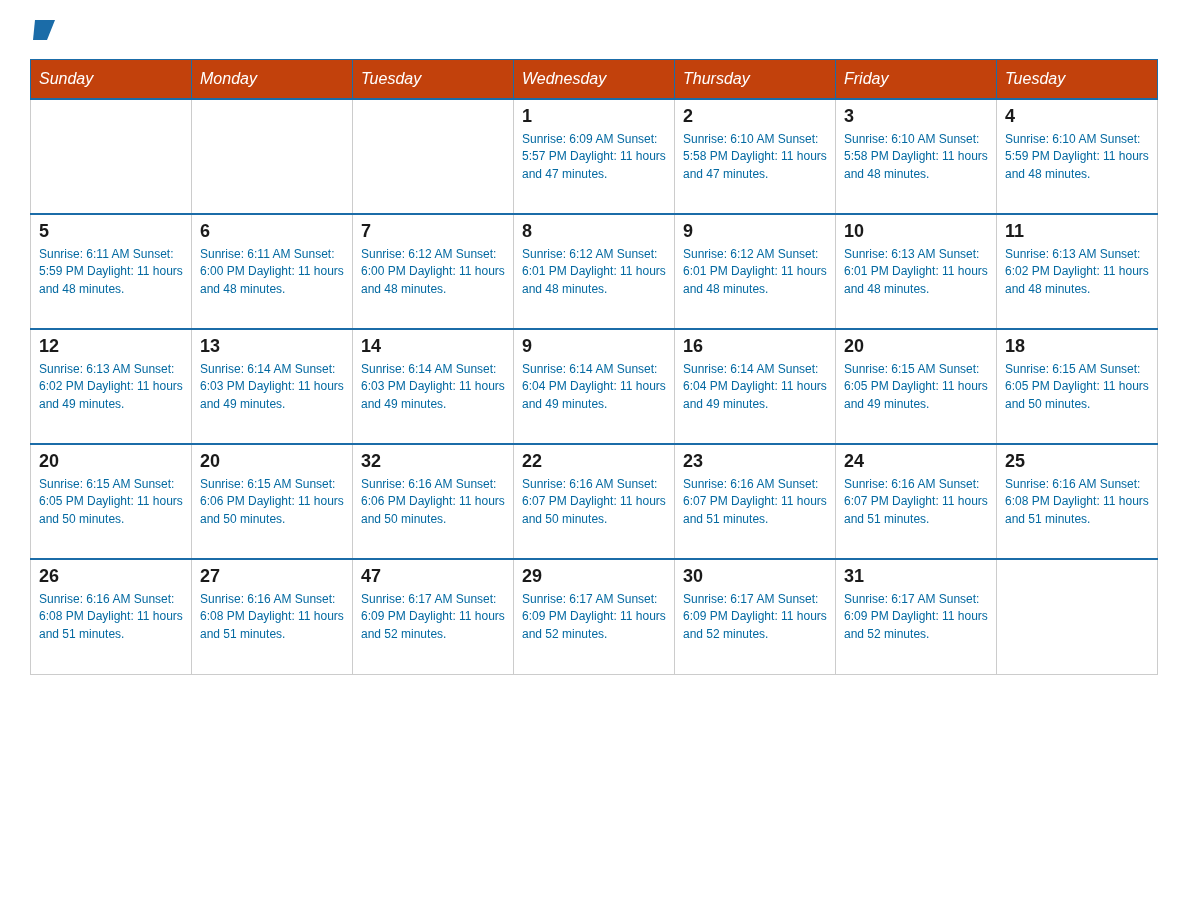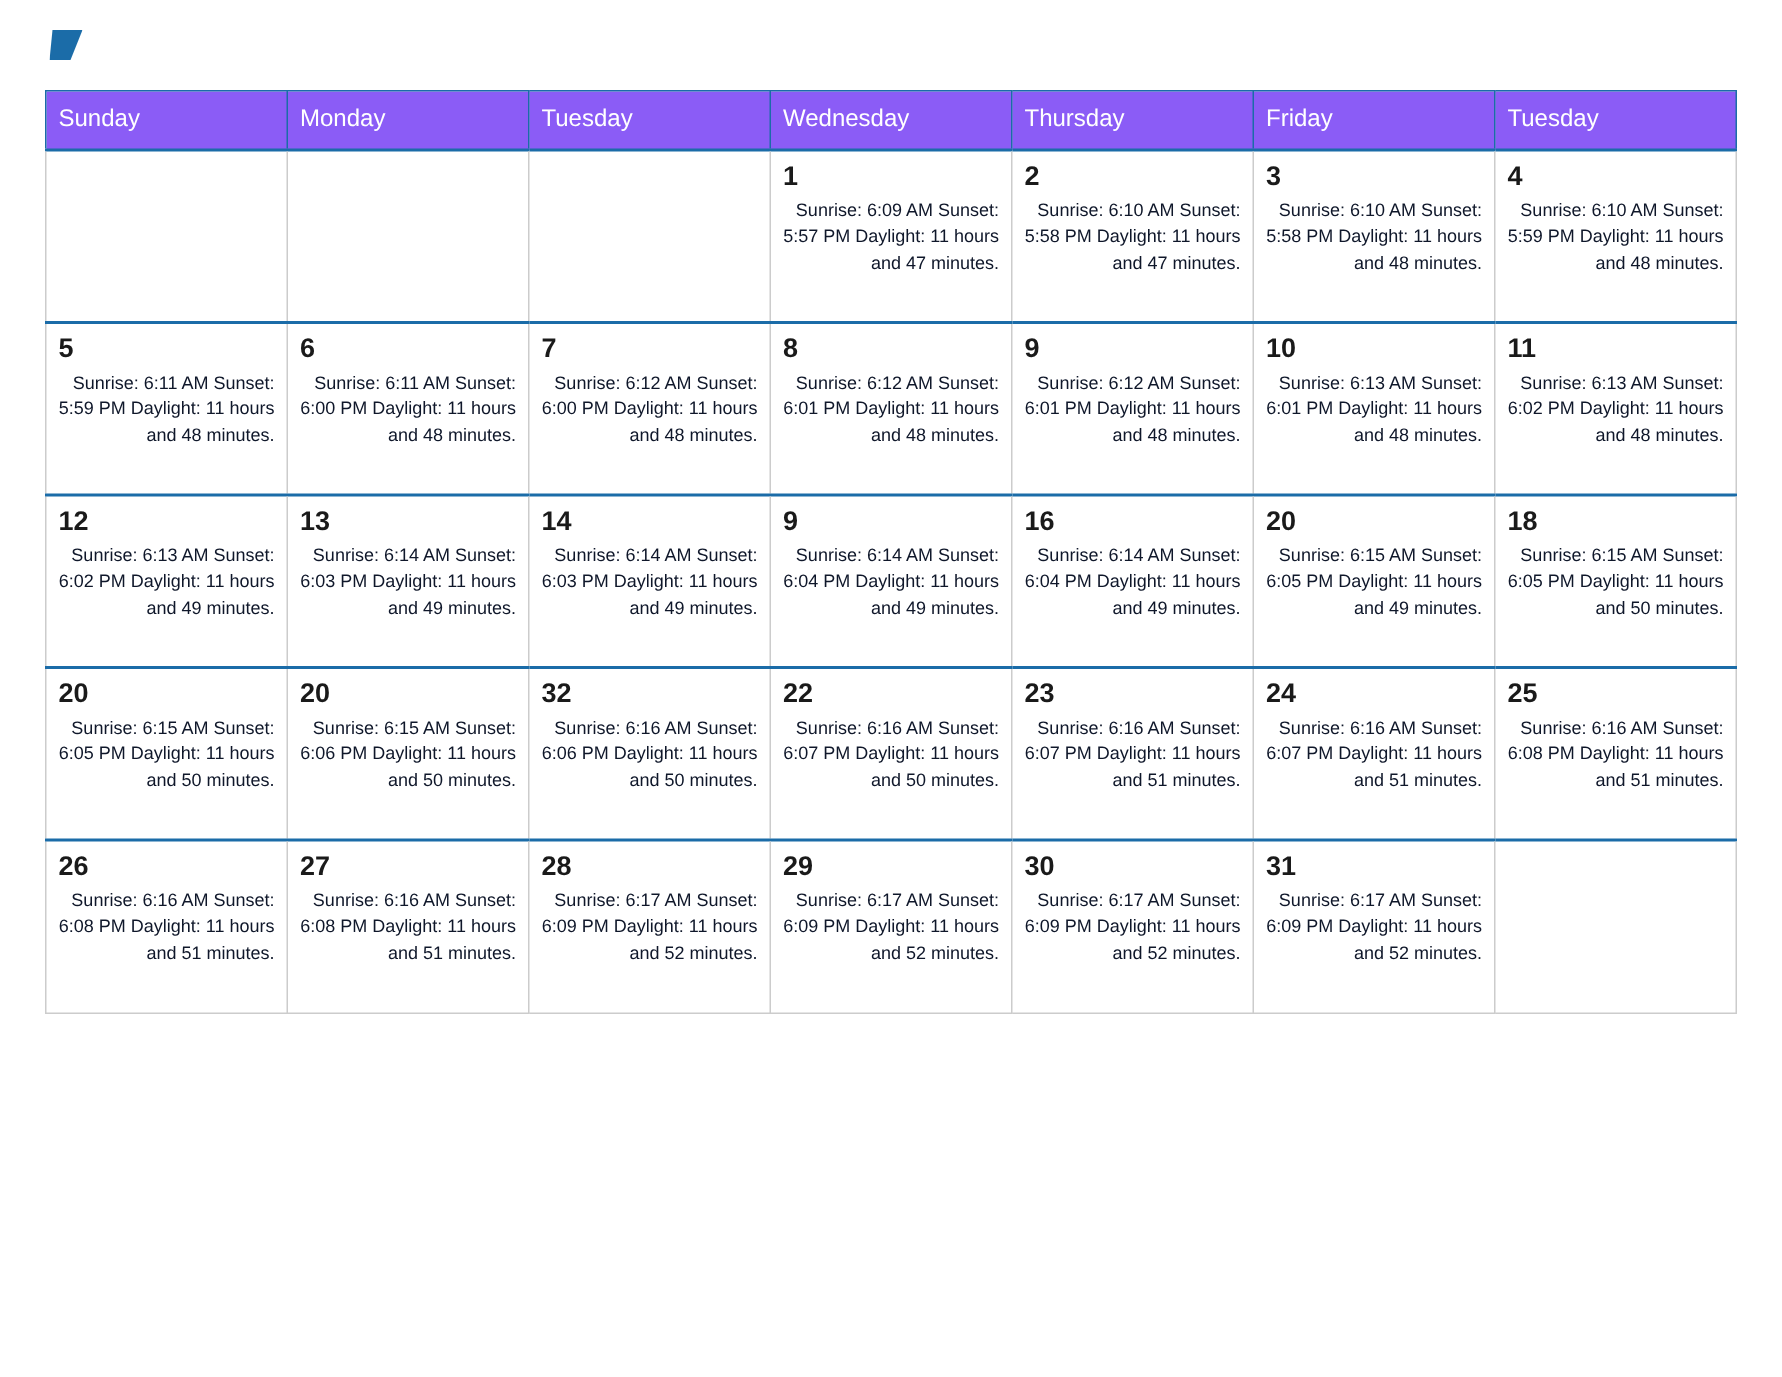--- a/index.html
+++ b/index.html
@@ -29,46 +29,46 @@
       font-size: 20px;
       color: #333;
       margin-top: 4px;
     }
     table {
       width: 100%;
       border-collapse: collapse;
       table-layout: fixed;
     }
     th {
-      background-color: #8b5cf6;
+      background-color: #c2410c;
       color: #fff;
       font-size: 16px;
       font-weight: normal;
       padding: 10px 8px;
       text-align: left;
       border: 1px solid #1b6ca8;
+      font-style: italic;
     }
     td {
       border: 1px solid #ccc;
       vertical-align: top;
       padding: 6px 8px;
       height: 115px;
     }
     .day-number {
       font-size: 18px;
       font-weight: bold;
       color: #1a1a1a;
       display: block;
       margin-bottom: 4px;
     }
     .day-info {
       font-size: 12px;
-      color: #0f172a;
+      color: #0369a1;
       line-height: 1.45;
-      text-align: right;
     }
     td.empty {
       background: #fff;
     }
     tr td {
       border-top: 2px solid #1b6ca8;
     }
     tr td:not(:last-child) {
       border-right: 1px solid #ccc;
     }
@@ -323,21 +323,21 @@
 and 51 minutes.</div>
         </td>
         <td>
           <span class="day-number">27</span>
           <div class="day-info">Sunrise: 6:16 AM
 Sunset: 6:08 PM
 Daylight: 11 hours
 and 51 minutes.</div>
         </td>
         <td>
-          <span class="day-number">28</span>
+          <span class="day-number">47</span>
           <div class="day-info">Sunrise: 6:17 AM
 Sunset: 6:09 PM
 Daylight: 11 hours
 and 52 minutes.</div>
         </td>
         <td>
           <span class="day-number">29</span>
           <div class="day-info">Sunrise: 6:17 AM
 Sunset: 6:09 PM
 Daylight: 11 hours

